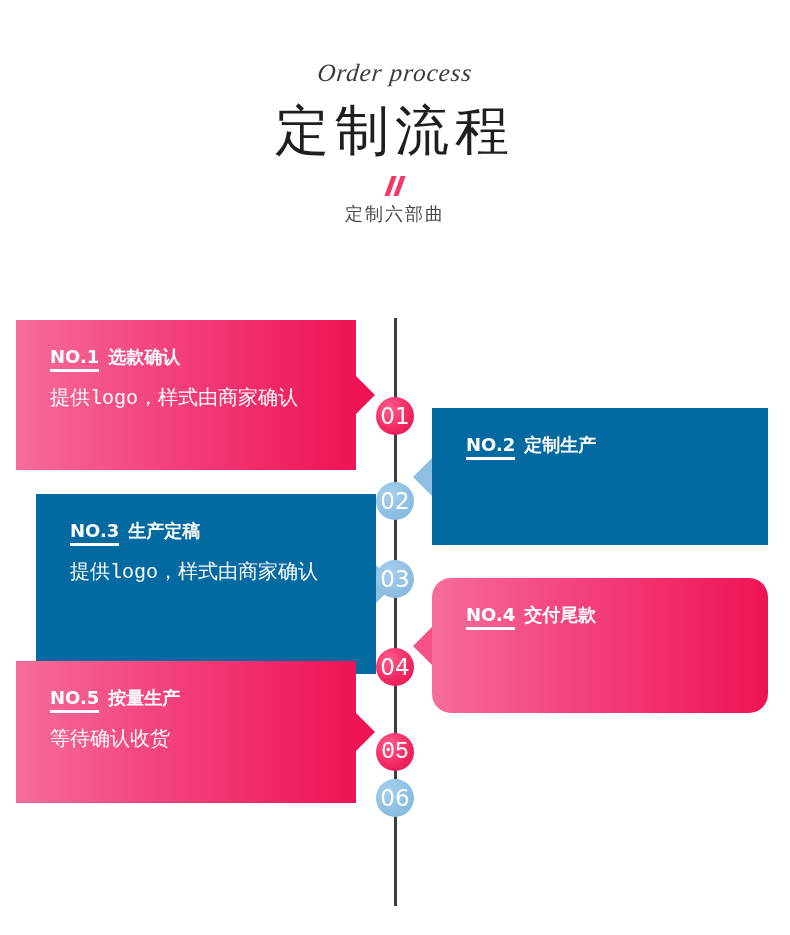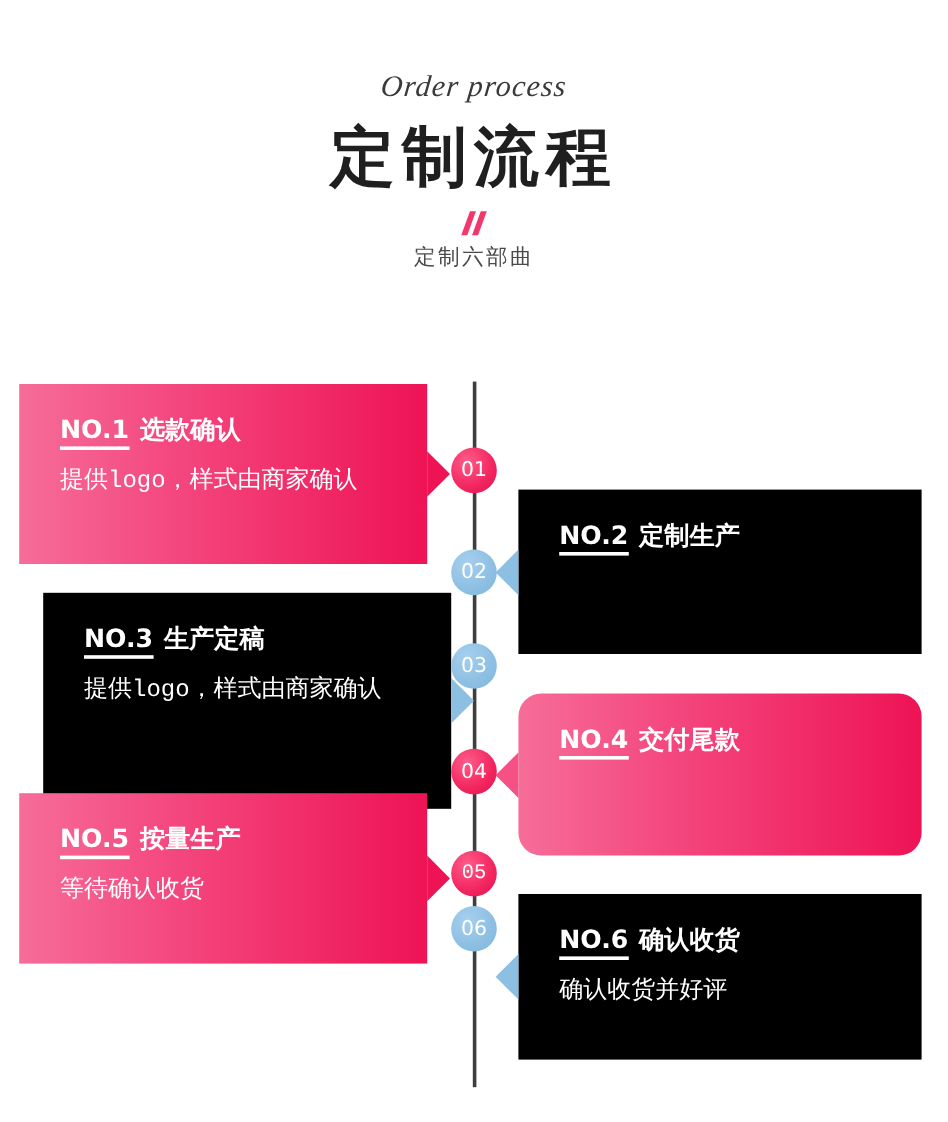--- a/index.html
+++ b/index.html
@@ -30,21 +30,21 @@
     font-style: italic;
     font-size: 25px;
     letter-spacing: 1px;
     color: #3a3a3a;
     transform: skewX(-6deg);
     line-height: 1;
   }
   .main-title {
     margin-top: 16px;
     font-family: "DejaVu Sans", "Liberation Sans", sans-serif;
-    font-weight: bold;
+    font-weight: normal;
     font-size: 54px;
     letter-spacing: 6px;
     color: #1f1f1f;
     line-height: 1.1;
   }
   .quote-deco {
     margin-top: 16px;
     height: 26px;
     position: relative;
   }
@@ -85,24 +85,25 @@
   .badge {
     position: absolute;
     width: 38px;
     height: 38px;
     border-radius: 50%;
     left: 376px;
     display: flex;
     align-items: center;
     justify-content: center;
     color: #ffffff;
-    font-size: 17px;
+    font-size: 23px;
     font-family: "DejaVu Sans", "Liberation Sans", sans-serif;
     letter-spacing: 0px;
     z-index: 6;
+    margin-top: 24px;
   }
   .badge.pink  { background: #f2255f; background: radial-gradient(circle at 35% 30%, #ff5c8a 0%, #f2255f 60%, #e01350 100%); }
   .badge.blue  { background: #8dbfe3; background: radial-gradient(circle at 35% 30%, #a6cfee 0%, #8dbfe3 60%, #7fb5dc 100%); }
 
   
   .card {
     position: absolute;
     box-sizing: border-box;
     color: #ffffff;
     z-index: 4;
@@ -114,21 +115,21 @@
   }
   .card-right {
     left: 432px;
     width: 336px;
     padding: 26px 0 26px 34px;
   }
   .card.pink {
     background: linear-gradient(to right, #f66d99 0%, #f4477f 38%, #ee1355 100%);
   }
   .card.blue {
-    background: #000000;
+    background: #0369a1;
   }
 
   
   .card-left .nub {
     position: absolute;
     right: -19px;
     top: 50%;
     transform: translateY(-50%);
     width: 0;
     height: 0;
@@ -146,21 +147,21 @@
     transform: translateY(-50%);
     width: 0;
     height: 0;
     border-top: 19px solid transparent;
     border-bottom: 19px solid transparent;
     border-right: 19px solid #8dbfe3;
   }
   .card-right.pink .nub { border-right-color: #f55184; }
 
   .card-title {
-    font-size: 21px;
+    font-size: 18px;
     font-weight: bold;
     font-family: "DejaVu Sans", "Liberation Sans", sans-serif;
     line-height: 1.2;
     white-space: nowrap;
   }
   .card-title .no {
     border-bottom: 3px solid #ffffff;
     padding-bottom: 2px;
     margin-right: 9px;
   }
@@ -224,22 +225,15 @@
 
   <div class="card card-left pink" style="top:661px;height:142px;">
     <div class="nub"></div>
     <div class="card-title">
       <span class="no">NO.5</span><span>按量生产</span>
     </div>
     <div class="card-desc">等待确认收货</div>
   </div>
   <div class="badge pink" style="top:709px;font-family:Liberation Mono, monospace;">05</div>
 
-  <div class="card card-right blue" style="top:745px;height:138px;">
-    <div class="nub"></div>
-    <div class="card-title">
-      <span class="no">NO.6</span><span>确认收货</span>
-    </div>
-    <div class="card-desc">确认收货并好评</div>
-  </div>
   <div class="badge blue" style="top:755px;">06</div>
 
 </div>
 
 </body></html>

